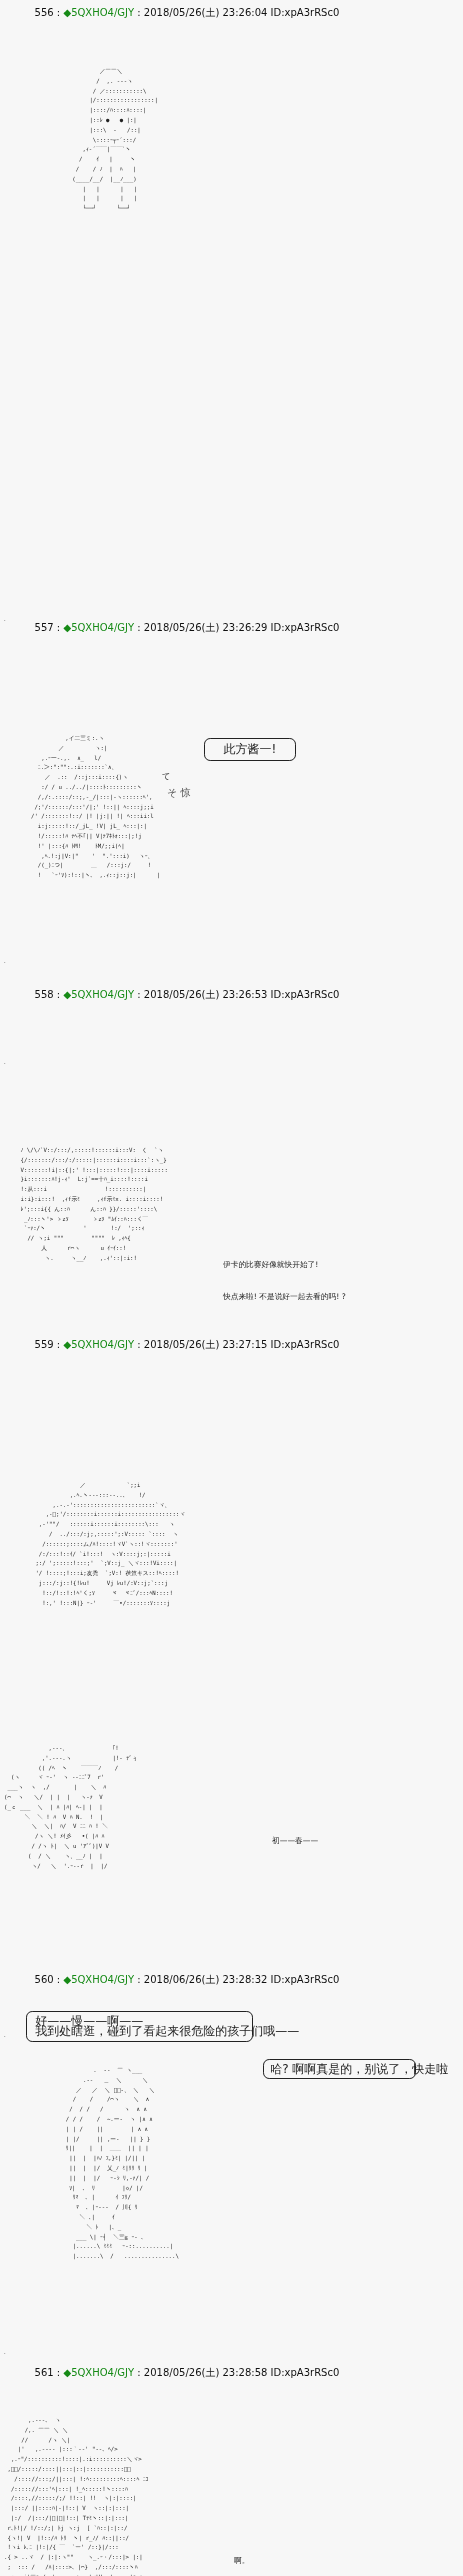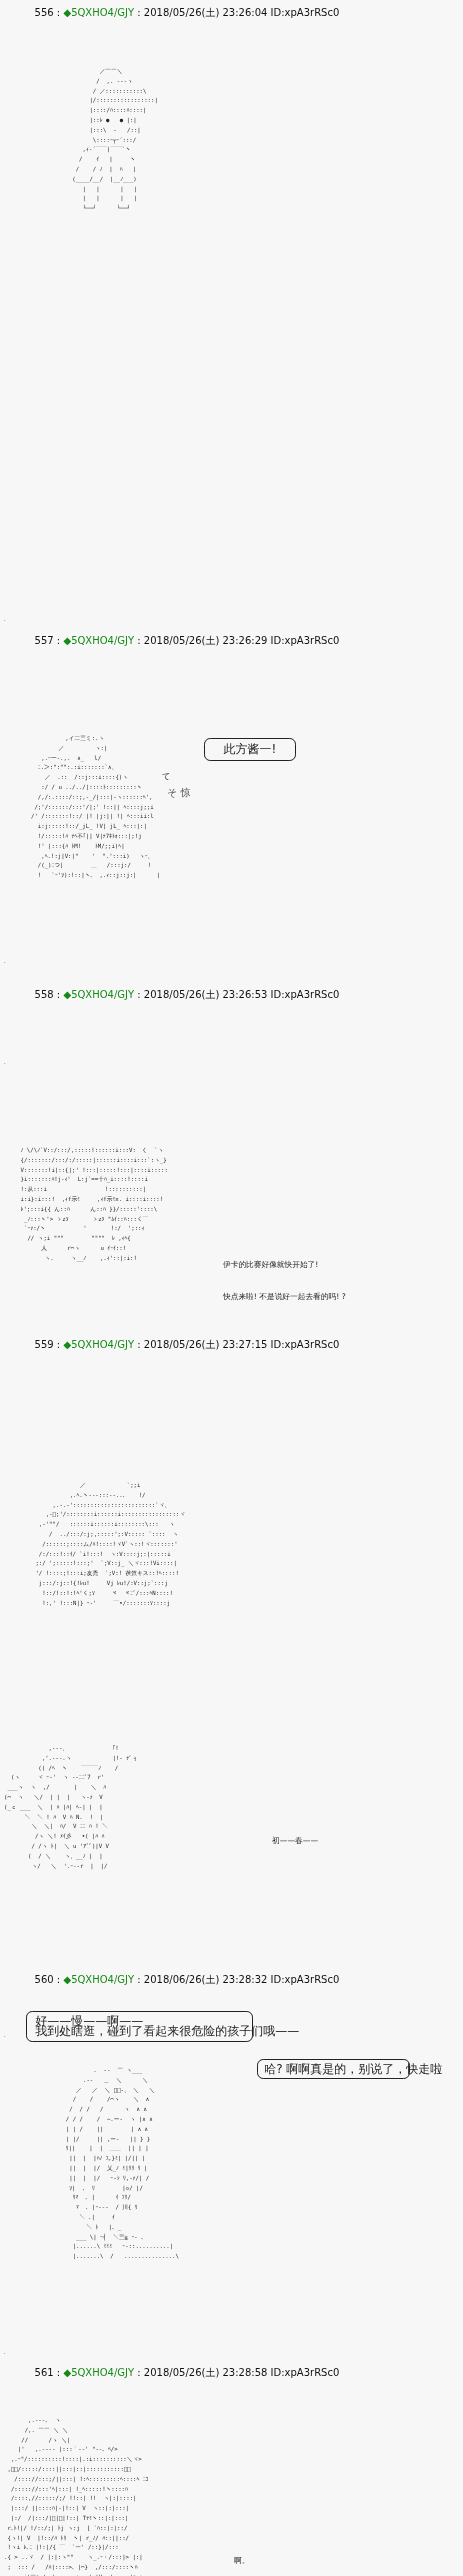--- a/index.html
+++ b/index.html
@@ -47,21 +47,21 @@
          \::::ｰ┬ｰ´:::/
       ,ｨ‐´￣￣|￣￣`ヽ
      /    ｲ   |     ヽ
     /    / ﾉ  |  ﾊ   |
    (____/__/  |__ﾉ___)
       |   |      |   |
       |   |      |   |
       └──┘      └──┘</pre>
 <div class="dot" style="top:616px">.</div>
 
-<div class="post-header" style="top:637px">
+<div class="post-header" style="top:624px">
   <span>557</span><span> : </span><span class="diamond">◆</span><span class="trip">5QXHO4/GJY</span><span> : 2018/05/26(土) 23:26:29 ID:xpA3rRSc0</span>
 </div>
 <div class="bubble" style="top:738px;left:204px;width:67px;text-align:center">此方酱一!</div>
 <pre class="aa" style="top:734px;left:31px">          ,イ二三ミ:.ヽ
         ／         ヽ:|
    ,.ｰ一-.,.  ∧_   l/
   ﾆ.＞:":"":.:i:::::::`∧、
     ／  .::  /::j:::i::::{)ヽ
    :/ / u ../../|::::ﾄ:::::::::ヽ
   /,/:.::::/::;,-_/|:::|-ヽ::::::ﾍ',
@@ -128,21 +128,21 @@
 <div class="say" style="top:1836px;left:272px">初——春——</div>
 <div class="dot" style="top:2032px">.</div>
 
 <div class="post-header" style="top:1976px">
   <span>560</span><span> : </span><span class="diamond">◆</span><span class="trip">5QXHO4/GJY</span><span> : 2018/06/26(土) 23:28:32 ID:xpA3rRSc0</span>
 </div>
 <div class="bubble multi" style="top:2011px;left:26px;width:209px">
   <span class="line">好——慢——啊——</span>
   <span class="line">我到处瞎逛，碰到了看起来很危险的孩子们哦——</span>
 </div>
-<div class="bubble" style="top:2059px;left:257px;width:139px;padding:4.1px 6.2px">哈? 啊啊真是的，别说了，快走啦</div>
+<div class="bubble" style="top:2059px;left:263px;width:139px;padding:4.1px 6.2px">哈? 啊啊真是的，别说了，快走啦</div>
 <pre class="aa" style="top:2066px;left:59px">          .  -‐  ￣ ヽ___
        .-‐   ＿  ＼      ＼
      ／   ／  ＼ ﾞｰ-、 ＼   ＼
     /    /    /⌒ヽ    ＼  ∧
    /  / /   /      ヽ  ∧ ∧
   / / /    /  ~.ー‐  ヽ |∧ ∧
   | | /    ||        | ∧ ∧
   | |/     || ,ー‐   || } }
   ﾘ||    |  |  ＿＿  || | |
    ||  |  |ﾊﾉ ﾌ｡}ﾐ| |/|| |

